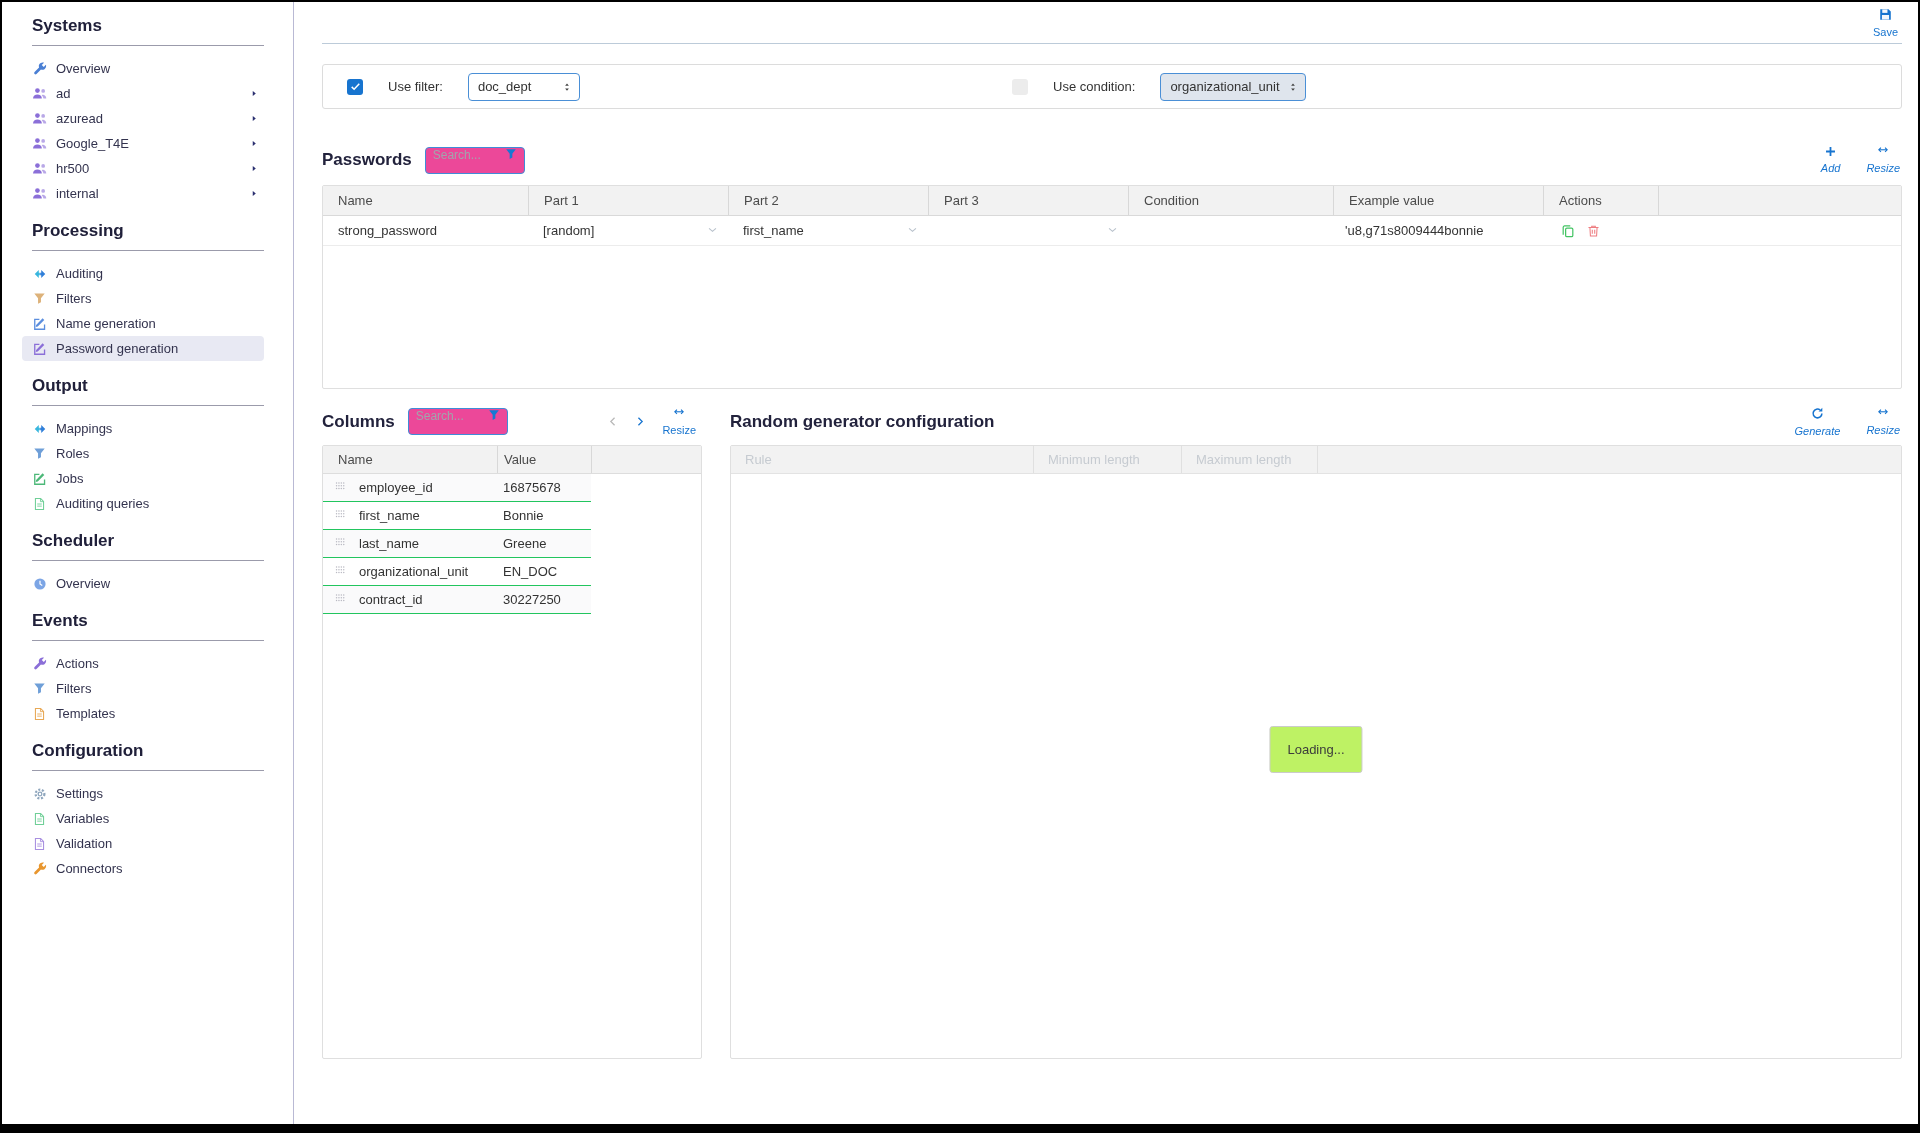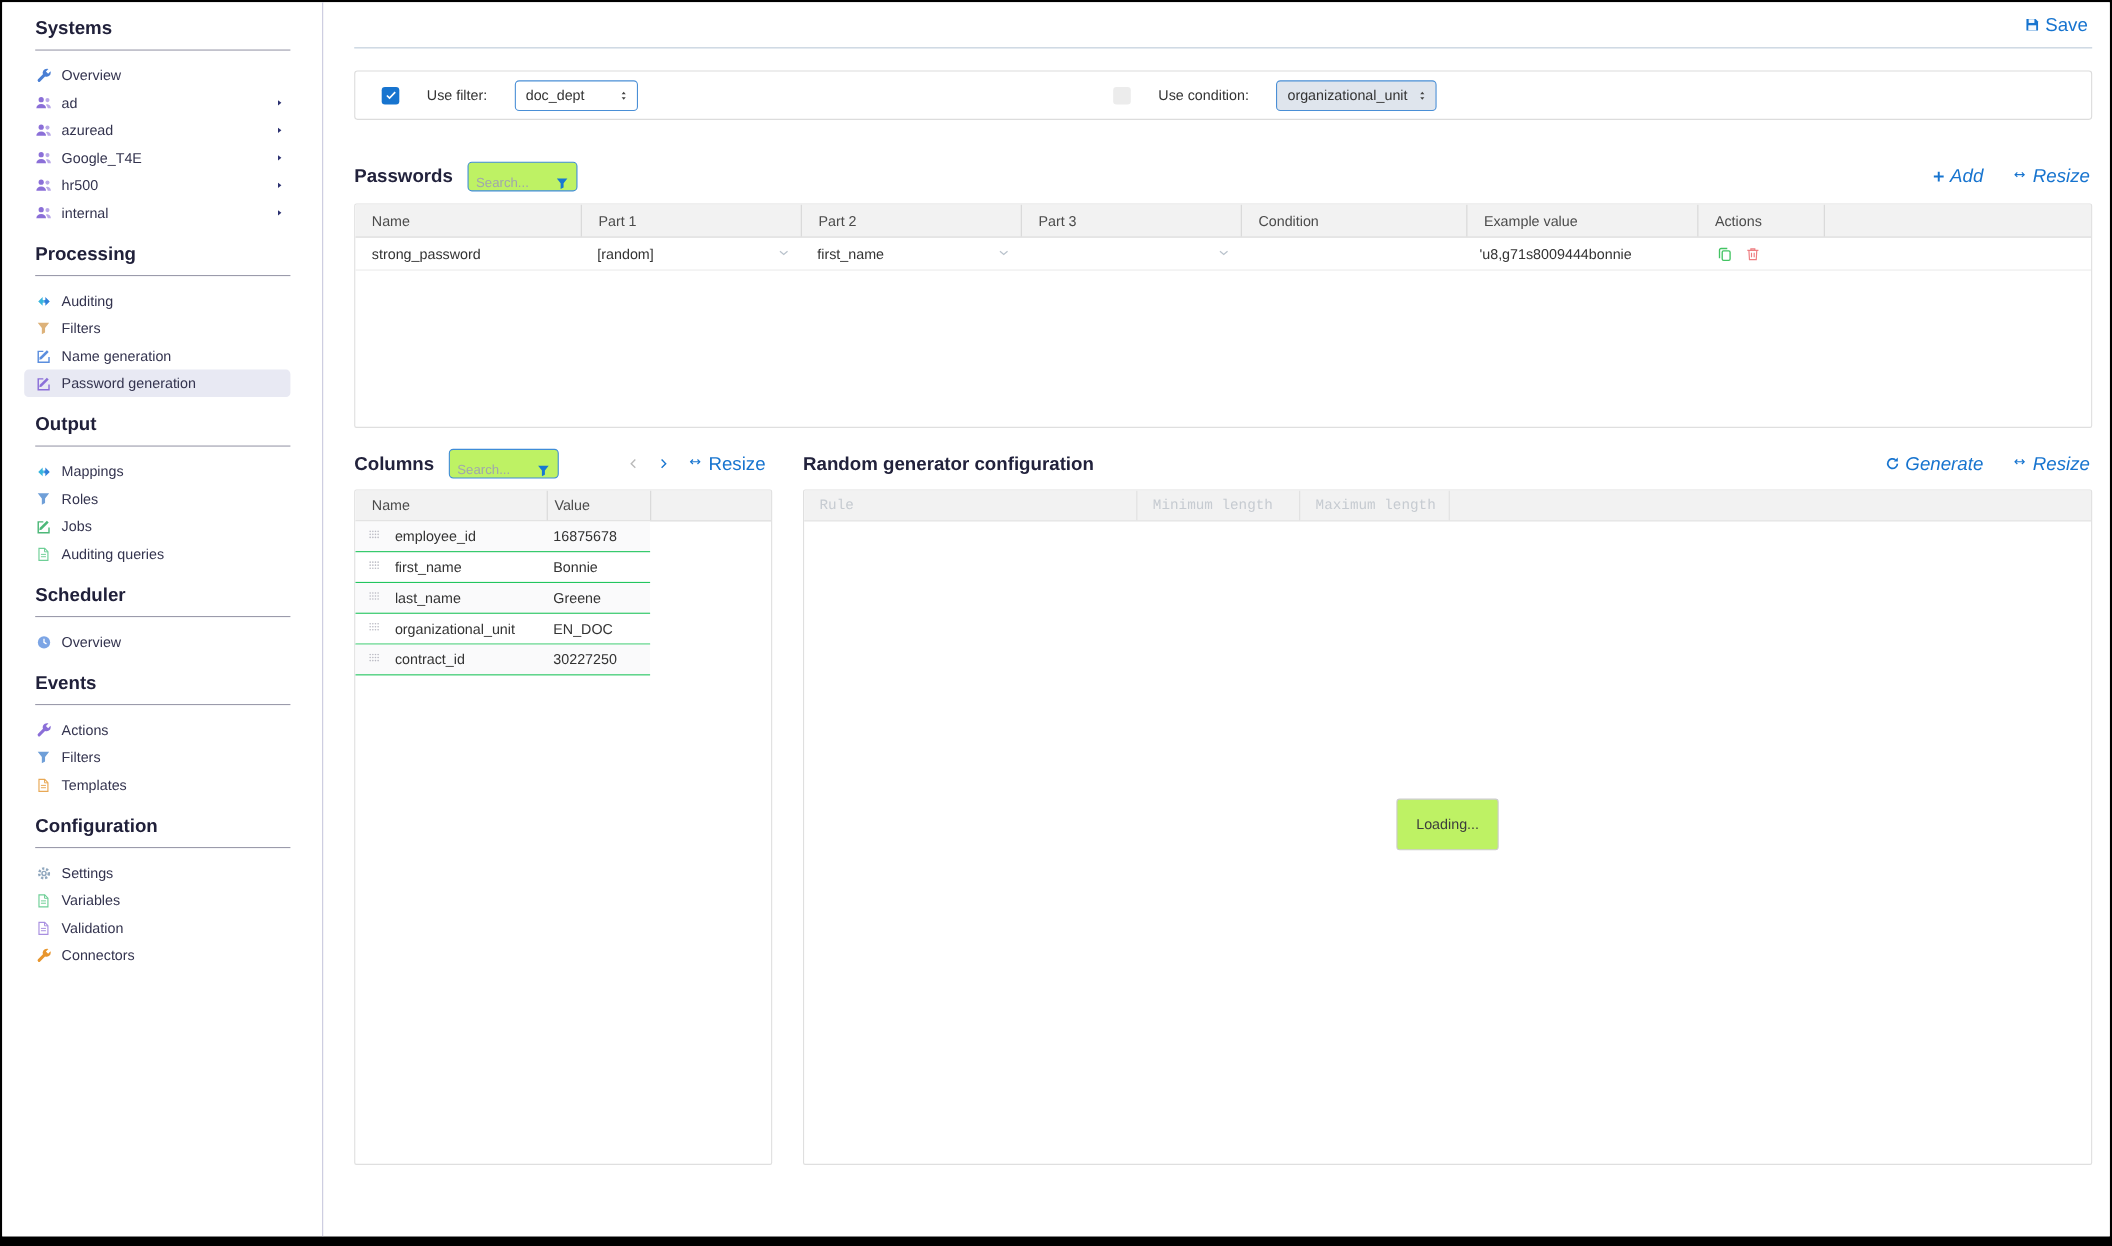--- a/index.html
+++ b/index.html
@@ -10,39 +10,39 @@
   .sidebar { position: absolute; left: 0; top: 0; bottom: 0; width: 292px; border-right: 1px solid #b9b9d4; padding: 14px 0 0 30px; background: #fff; }
   .nav-section { margin-bottom: 15px; }
   .nav-title { font-size: 17px; font-weight: bold; color: #20203a; width: 232px; padding-bottom: 9px; border-bottom: 1px solid #9b9bab; margin-bottom: 10px; }
   .nav-item { display: flex; align-items: center; gap: 9px; height: 25px; width: 242px; margin-left: -10px; padding: 0 6px 0 10px; border-radius: 4px; font-size: 13px; color: #33334e; cursor: pointer; }
   .nav-item.selected { background: #e8e9f3; }
   .nav-icon { width: 15px; height: 15px; display: inline-flex; align-items: center; justify-content: center; flex: none; }
   .nav-expand { margin-left: auto; display: inline-flex; }
 
   
   .main { position: absolute; left: 292px; top: 0; right: 0; bottom: 0; padding: 0 16px 0 28px; background: #fff; }
-  .link { color: #1774cf; font-size: 17px; display: inline-flex; align-items: center; gap: 5px; cursor: pointer; text-decoration: none; white-space: nowrap; }
+  .link { color: #1774cf; font-size: 11px; display: inline-flex; align-items: center; gap: 5px; cursor: pointer; text-decoration: none; white-space: nowrap; flex-direction: column; }
   .icn { display: inline-flex; align-items: center; }
   h2 { font-size: 17px; font-weight: bold; color: #22223c; }
 
   .save-row { height: 42px; display: flex; align-items: center; justify-content: flex-end; border-bottom: 1px solid #bccbd9; padding-right: 4px; }
 
   .filter-card { margin-top: 20px; height: 45px; border: 1px solid #dcdcdc; border-radius: 3px; display: flex; align-items: center; padding: 0 24px; position: relative; }
   .group { display: flex; align-items: center; gap: 25px; }
   .group .lbl { font-size: 13px; color: #333; }
   .group.condition { position: absolute; left: 689px; text-align: right; }
   .checkbox { width: 16px; height: 16px; border-radius: 3px; background: #ececec; display: inline-flex; align-items: center; justify-content: center; cursor: pointer; flex: none; }
   .checkbox.checked { background: #1774cf; }
   .select { min-width: 112px; height: 28px; border: 1px solid #4a8fd6; border-radius: 4px; display: inline-flex; align-items: center; justify-content: space-between; gap: 8px; padding: 0 7px 0 9px; font-size: 13px; color: #333; background: #fff; cursor: pointer; }
   .select.muted { background: #dfe5ed; min-width: 136px; }
 
   .section-head { margin-top: 36px; height: 30px; display: flex; align-items: center; }
   .section-head h2 { margin-right: 13px; }
   .head-links { margin-left: auto; display: flex; align-items: center; gap: 26px; padding-right: 2px; font-style: italic; }
-  .search-box { width: 100px; height: 27px; border: 1.5px solid #3f8cd8; border-radius: 4px; display: flex; align-items: flex-end; padding: 0 7px; gap: 4px; background: #bef264; }
+  .search-box { width: 100px; height: 27px; border: 1.5px solid #3f8cd8; border-radius: 4px; display: flex; align-items: flex-start; padding: 0 7px; gap: 4px; background: #ec4899; }
   .search-box input { border: none; outline: none; width: 100%; font-size: 12px; color: #333; font-family: inherit; background: transparent; }
   .search-box input::placeholder { color: #a0a6ad; }
   .funnel { display: inline-flex; flex: none; }
 
   .panel { border: 1px solid #dfdfdf; border-radius: 2px; background: #fff; }
   .pw-panel { margin-top: 10px; height: 204px; overflow: hidden; }
   .pw-row { display: grid; grid-template-columns: 205px 200px 200px 200px 205px 210px 115px 1fr; height: 30px; align-items: center; font-size: 13px; }
   .pw-head { background: #f2f2f2; border-bottom: 1px solid #d9d9d9; color: #4b4b4b; }
   .pw-head > div { padding-left: 15px; height: 100%; display: flex; align-items: center; }
   .pw-head > div + div { border-left: 1px solid #d8d8d8; }
@@ -66,21 +66,21 @@
   .col-head-row > div { padding-left: 15px; height: 100%; display: flex; align-items: center; }
   .col-head-row > div + div { border-left: 1px solid #d8d8d8; padding-left: 6px; }
   .col-row { display: grid; grid-template-columns: 174px 94px; width: 268px; height: 28px; border-bottom: 1px solid #22c55e; font-size: 13px; color: #333; align-items: center; }
   .col-row:nth-child(odd) { background: #fafafb; }
   .col-row .name { display: flex; align-items: center; gap: 11px; padding-left: 11px; }
   .col-row .val { padding-left: 6px; }
   .handle { display: inline-flex; cursor: grab; }
 
   .gen-panel { flex: 1; position: relative; overflow: hidden; }
   .gen-head-row { display: grid; grid-template-columns: 302px 148px 136px 1fr; height: 28px; background: #f2f2f2; border-bottom: 1px solid #e3e3e3; font-size: 13px; color: #c6cbd1; align-items: center; }
-  .gen-head-row > div { padding-left: 14px; height: 100%; display: flex; align-items: center; font-family: Liberation Mono, monospace; }
+  .gen-head-row > div { padding-left: 14px; height: 100%; display: flex; align-items: center; }
   .gen-head-row > div + div { border-left: 1px solid #e0e0e0; }
   .loading-box { position: absolute; top: 280px; left: 50%; transform: translateX(-50%); border: 1px solid #cbcbcb; border-radius: 3px; background: #bef264; padding: 15px 17px; font-size: 13px; color: #3c3c3c; }
 </style>
 </head>
 <body>
 
 <div class="frame">
 
   <aside class="sidebar" id="sidebar">
       <div class="nav-section">

